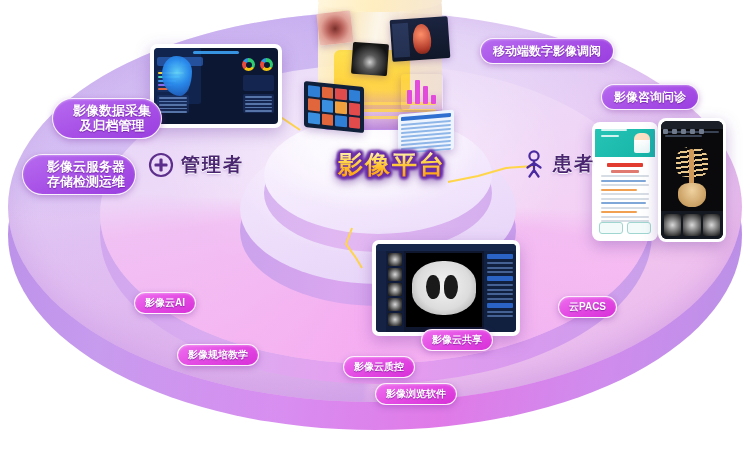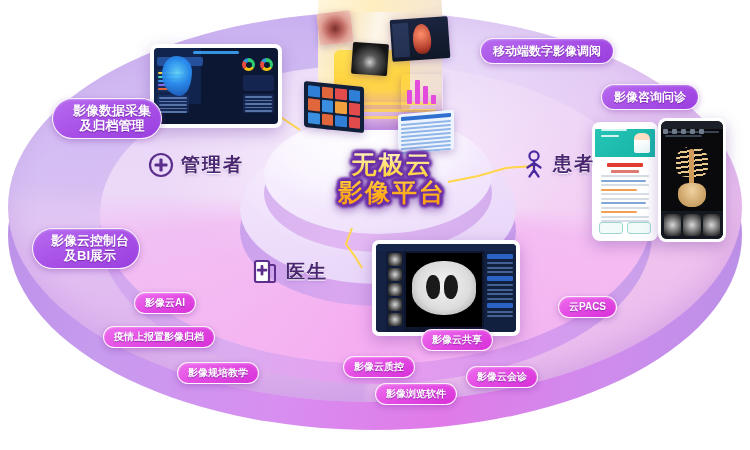--- a/index.html
+++ b/index.html
@@ -463,71 +463,55 @@
   </div>
 
   <div class="role role-patient">
     <svg width="24" height="28" viewBox="0 0 24 28">
       <circle cx="12" cy="6" r="4.6" fill="none" stroke="#4a2aa0" stroke-width="2.2"></circle>
       <path d="M12 11.6 V20 M12 13 L5.5 17.5 M12 13 L18.5 17.5 M12 20 L7.5 26.5 M12 20 L16.5 26.5" fill="none" stroke="#4a2aa0" stroke-width="2.2" stroke-linecap="round"></path>
     </svg>
     <span class="txt">患者</span>
   </div>
 
-  <div class="role role-doctor">
-    <svg width="27" height="28" viewBox="0 0 27 28">
-      <rect x="14" y="7" width="9" height="17" rx="1.5" fill="none" stroke="#5d2f8c" stroke-width="2"></rect>
-      <rect x="3" y="3" width="14" height="21" rx="1.8" fill="#fff" stroke="#5d2f8c" stroke-width="2.2"></rect>
-      <rect x="8.6" y="7" width="2.8" height="10.5" rx="1.1" fill="#5d2f8c"></rect>
-      <rect x="4.8" y="10.8" width="10.5" height="2.8" rx="1.1" fill="#5d2f8c"></rect>
-    </svg>
-    <span class="txt">医生</span>
-  </div>
 
   <div class="center-title">
-    <span>无极云</span>
     <span>影像平台</span>
   </div>
 
   <div class="pill v two" style="left:52px;top:98px;width:88px;">
     <span>
       <span>影像数据采集</span><br><span>及归档管理</span>
     </span>
   </div>
-  <div class="pill v two" style="left:32px;top:228px;width:86px;">
+  <div class="pill v two" style="left:22px;top:154px;width:92px;">
     <span>
-      <span>影像云控制台</span><br><span>及BI展示</span>
+      <span>影像云服务器</span><br><span>存储检测运维</span>
     </span>
   </div>
 
   <div class="pill v one" style="left:480px;top:38px;">
     <span>移动端数字影像调阅</span>
   </div>
   <div class="pill v one" style="left:601px;top:84px;">
     <span>影像咨询问诊</span>
   </div>
 
   <div class="pill m sm" style="left:134px;top:292px;">
     <span>影像云AI</span>
   </div>
-  <div class="pill m sm" style="left:103px;top:326px;">
-    <span>疫情上报置影像归档</span>
-  </div>
-  <div class="pill m sm" style="left:177px;top:362px;">
+  <div class="pill m sm" style="left:177px;top:344px;">
     <span>影像规培教学</span>
   </div>
   <div class="pill m sm" style="left:343px;top:356px;">
     <span>影像云质控</span>
   </div>
   <div class="pill m sm" style="left:375px;top:383px;">
     <span>影像浏览软件</span>
   </div>
   <div class="pill m sm" style="left:421px;top:329px;text-align:right;">
     <span>影像云共享</span>
   </div>
-  <div class="pill m sm" style="left:466px;top:366px;">
-    <span>影像云会诊</span>
-  </div>
   <div class="pill m sm" style="left:558px;top:296px;">
     <span>云PACS</span>
   </div>
 
 </div>
 
 </body></html>

